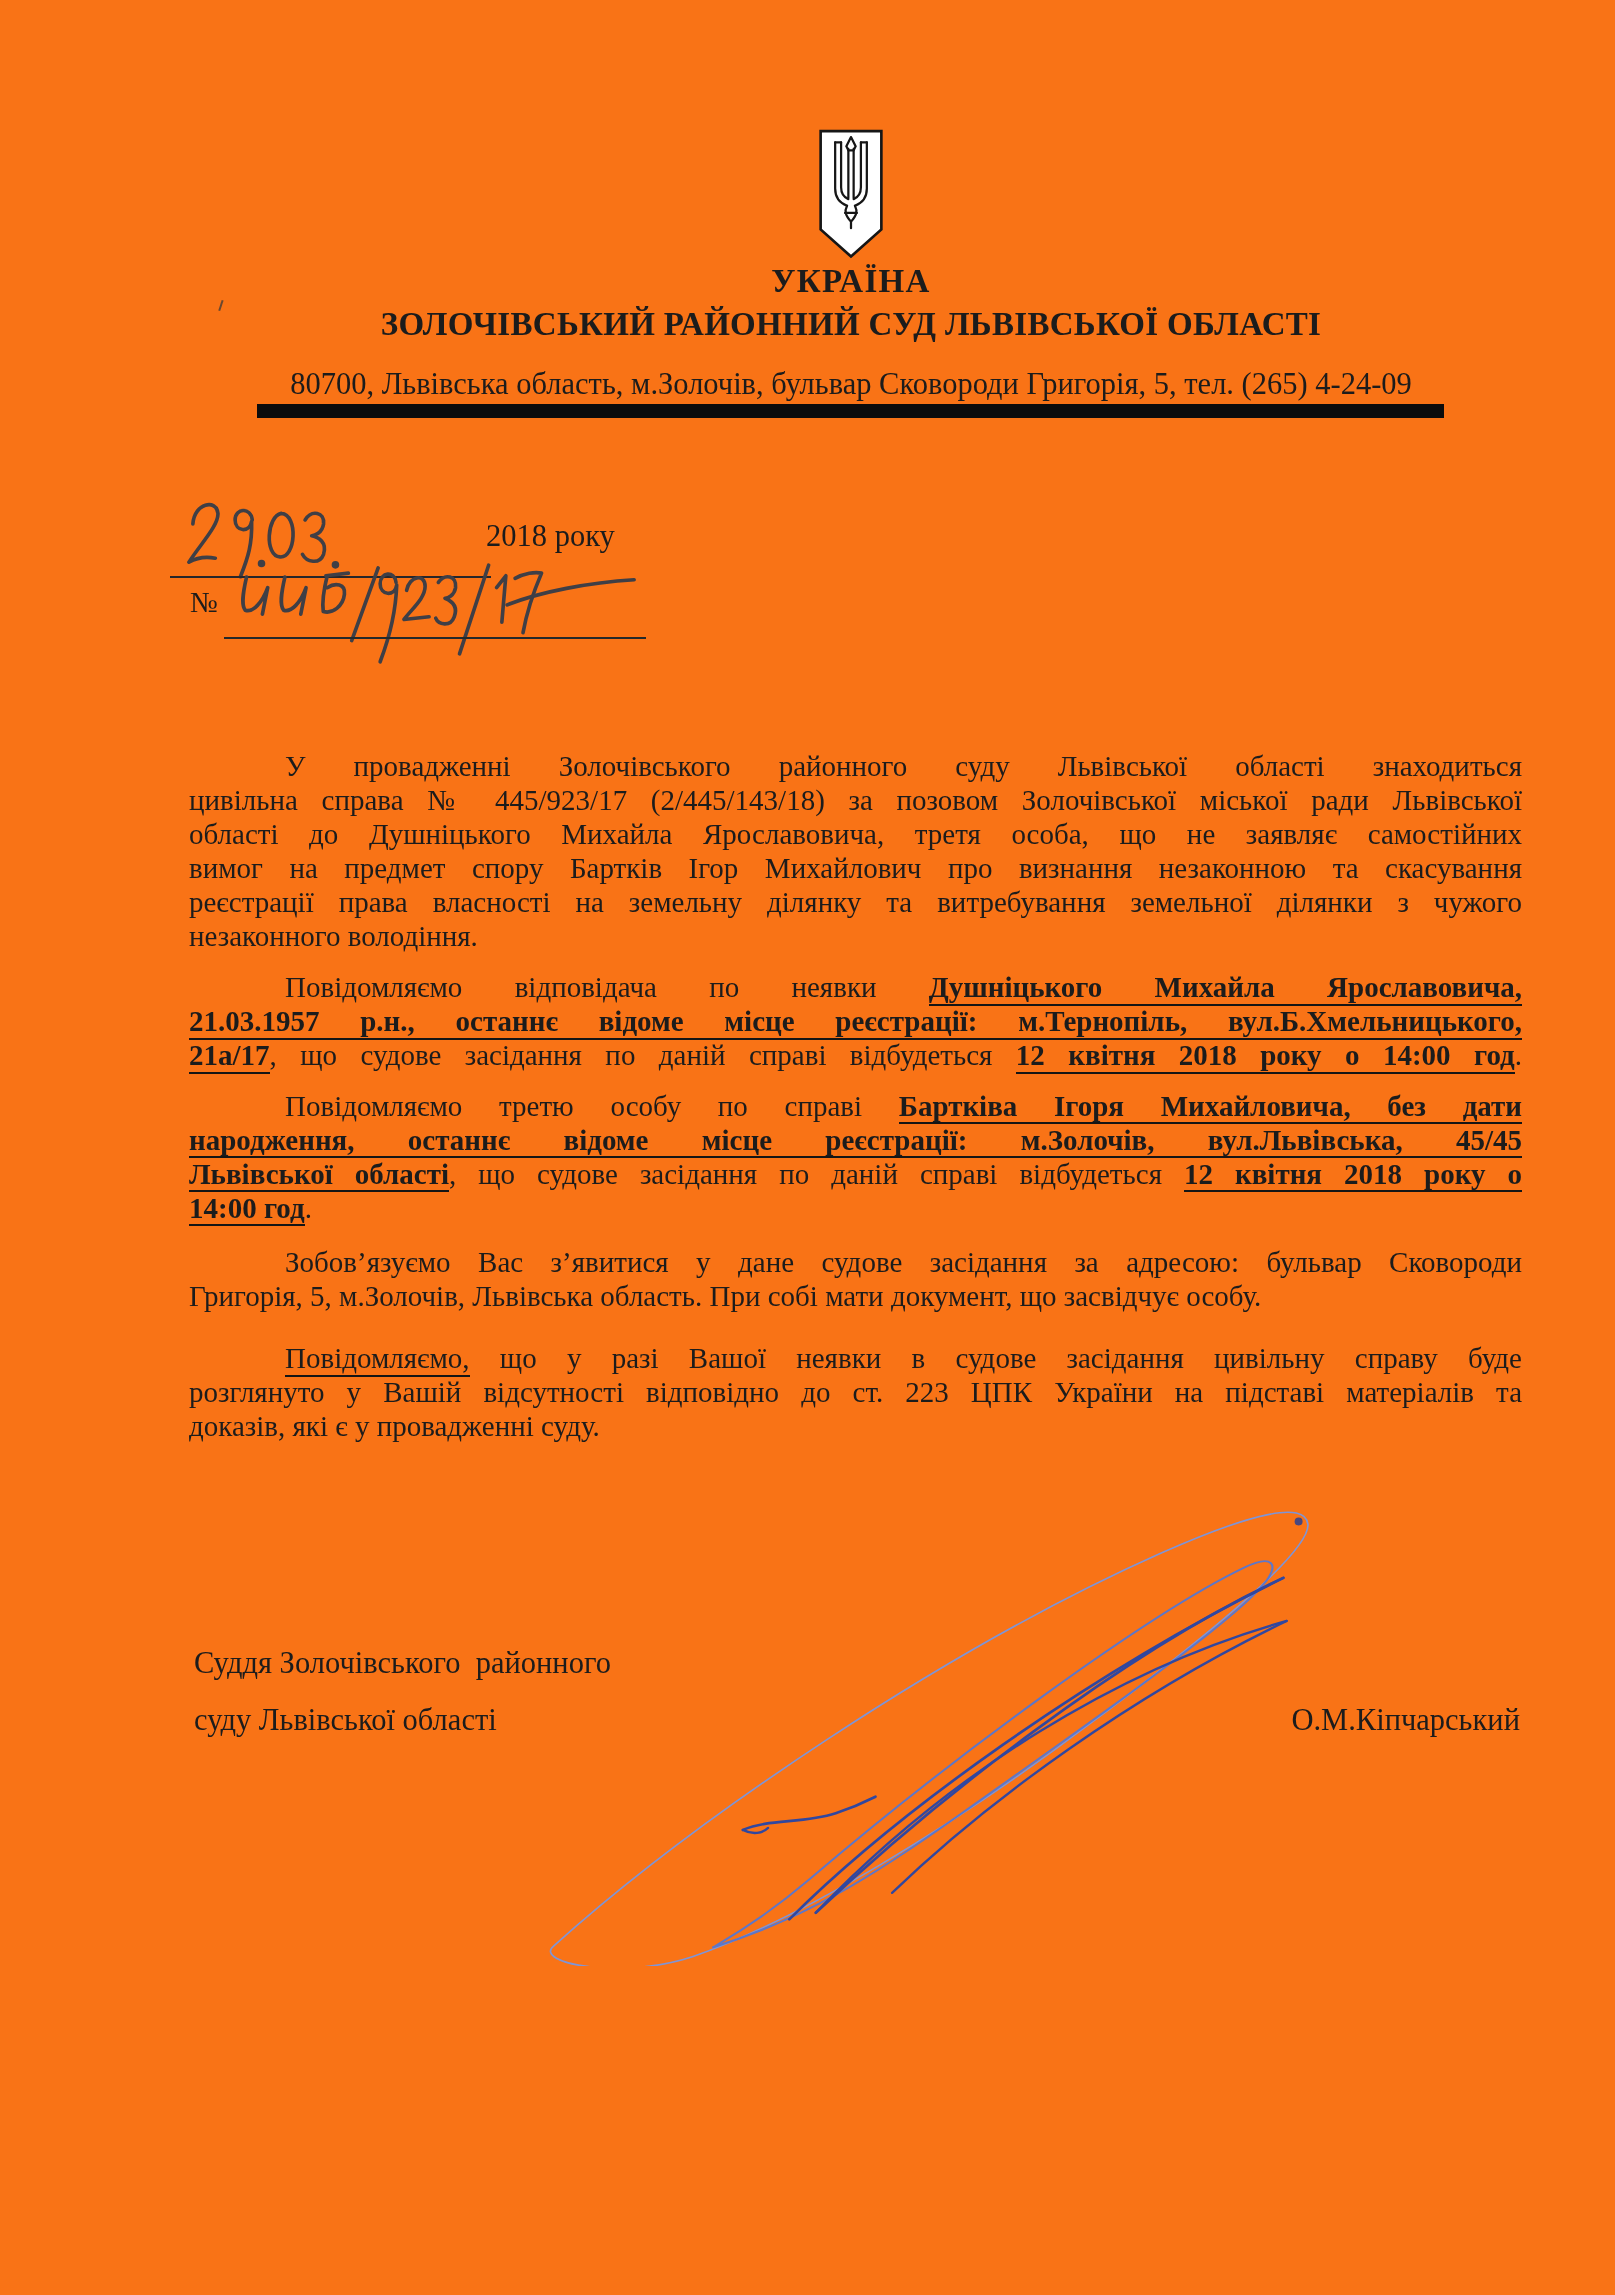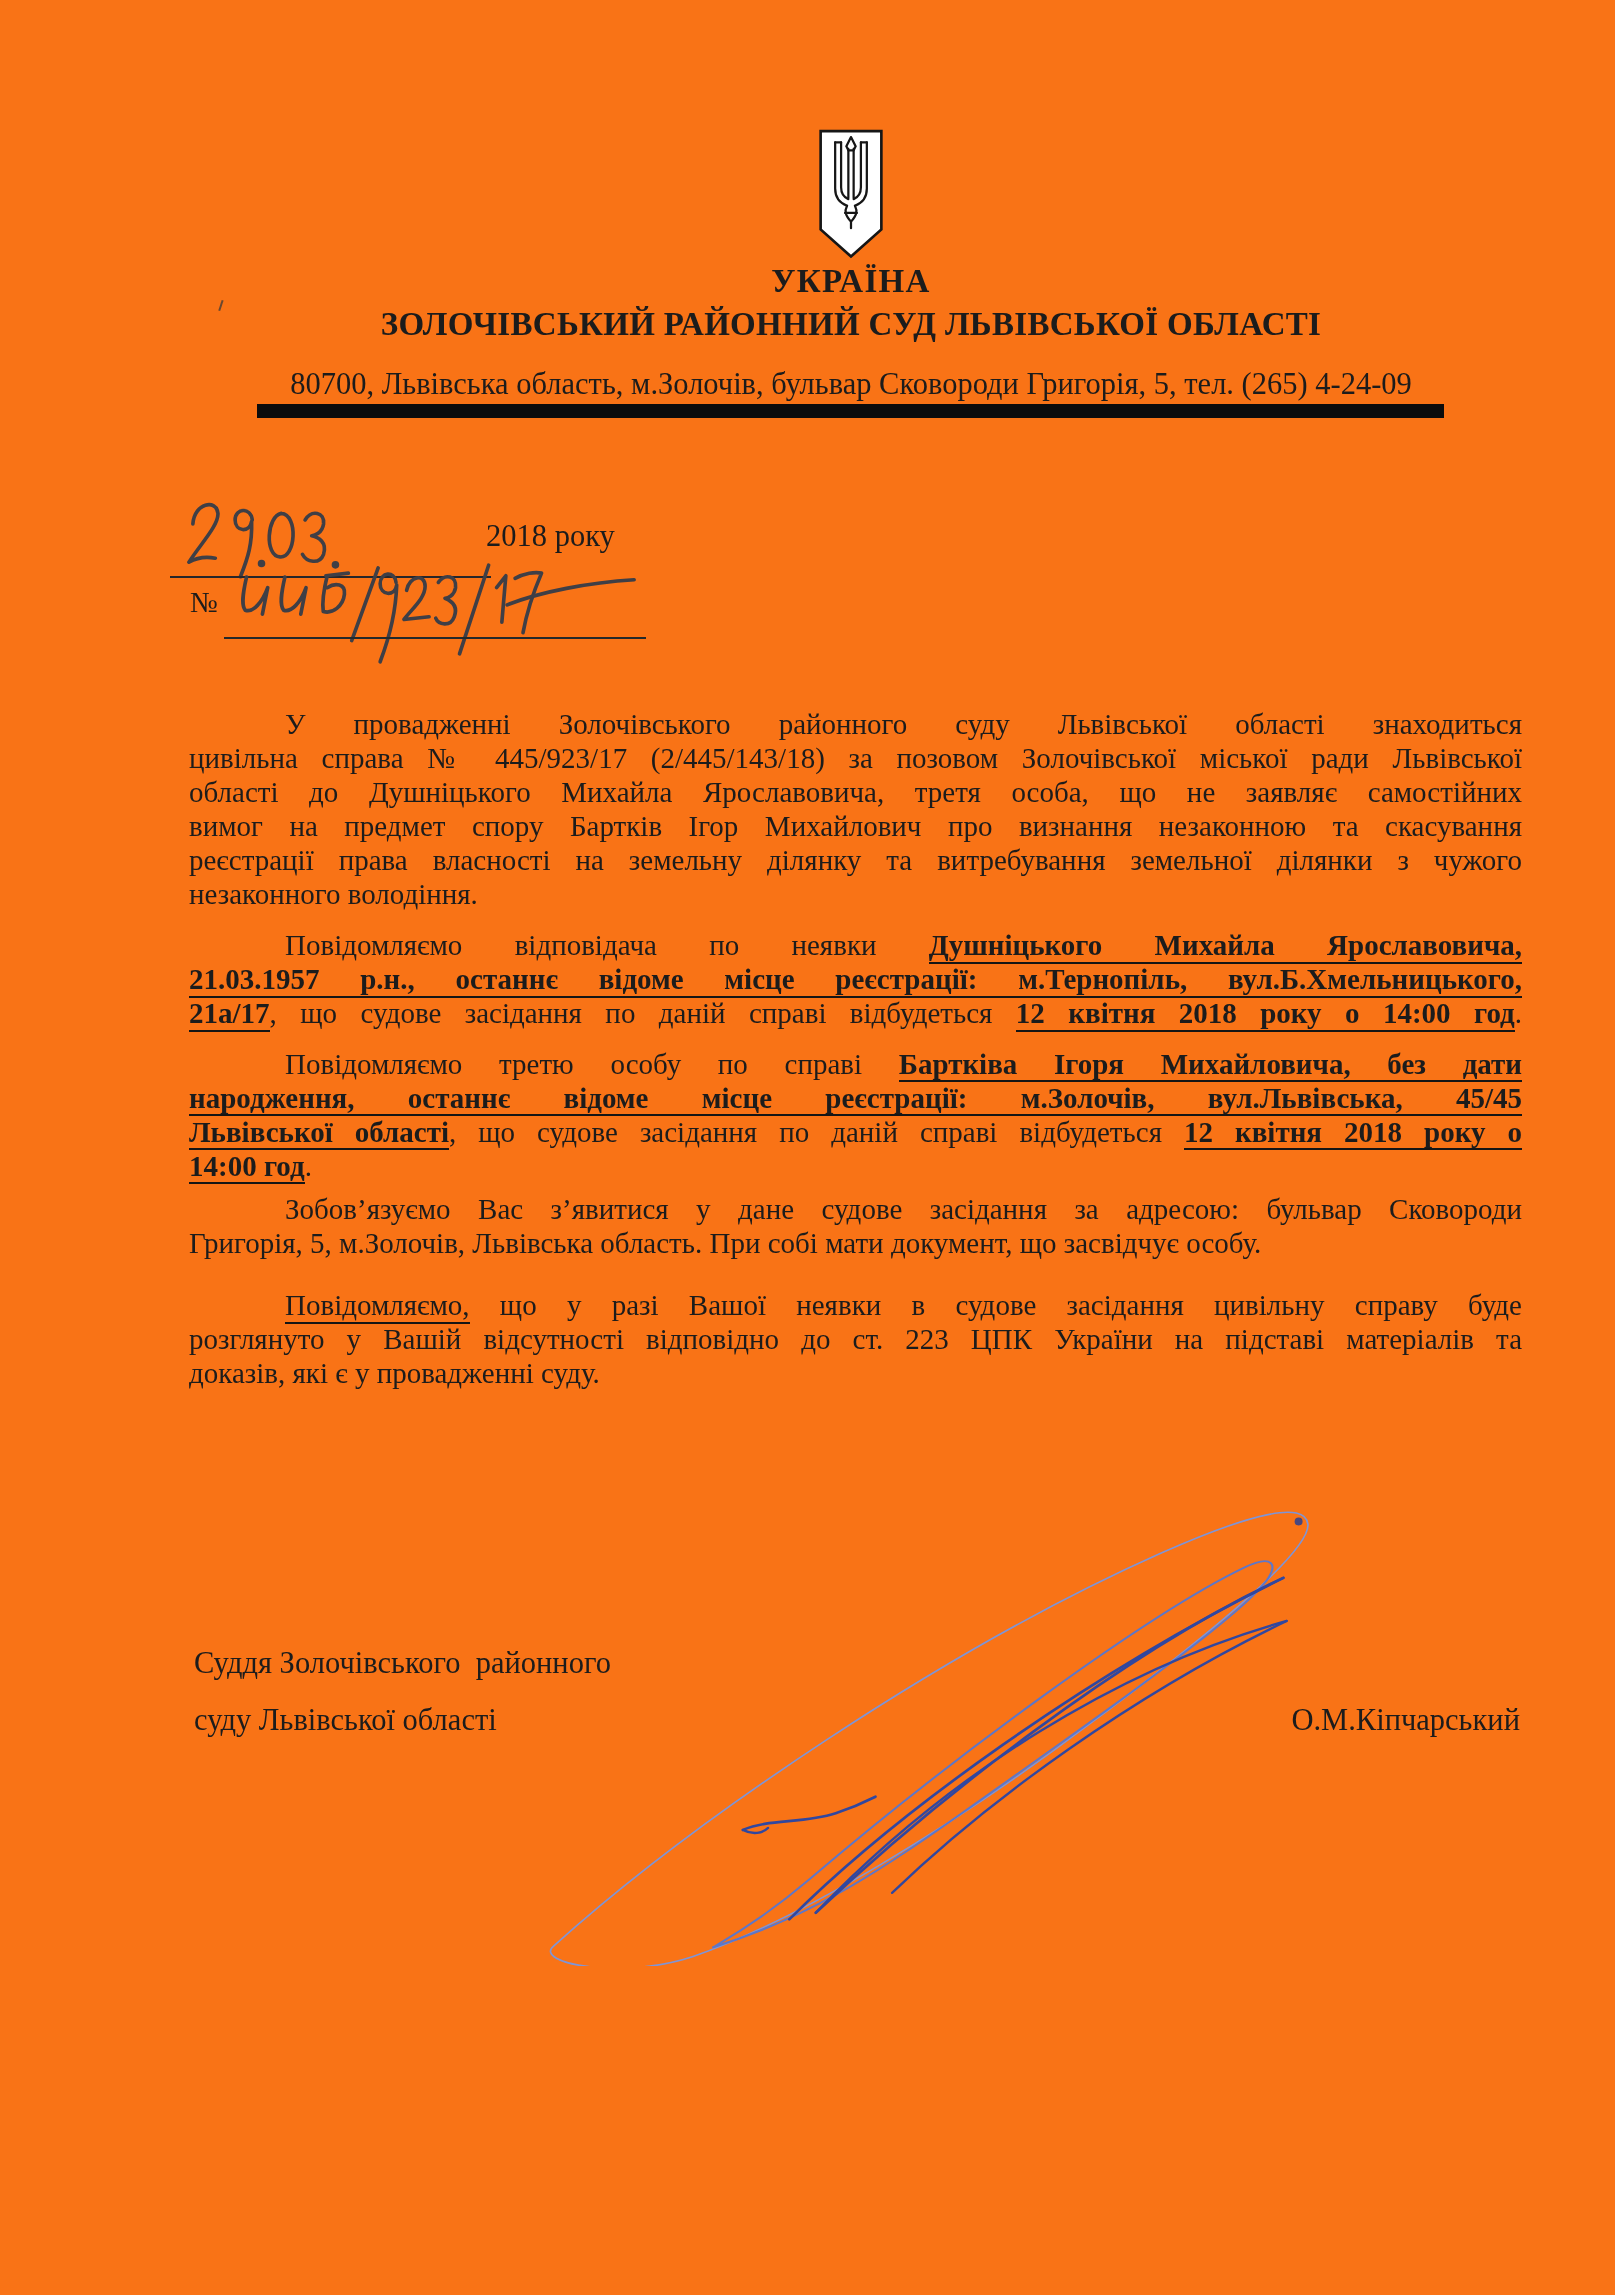--- a/index.html
+++ b/index.html
@@ -20,28 +20,28 @@
   .rule{position:absolute;left:257px;top:404px;width:1187px;height:14px;background:#0c0c0c;}
   .artifact{position:absolute;left:220px;top:300px;width:2px;height:10.6px;background:#3a3a3a;transform:rotate(18deg);opacity:.75;}
   
   .ink-date{position:absolute;left:174px;top:483px;width:179px;height:99px;}
   .date-line{position:absolute;left:170px;top:576px;width:321px;height:2px;background:#26262a;}
   .year{position:absolute;left:486px;top:519px;font-size:30.5px;}
   .nosign{position:absolute;left:190px;top:586px;font-size:29px;}
   .ink-num{position:absolute;left:229px;top:548px;width:424px;height:127px;}
   .num-line{position:absolute;left:224px;top:637px;width:422px;height:2px;background:#24292a;}
   
-  .doc-body{position:absolute;left:189px;top:707px;width:1333px;}
+  .doc-body{position:absolute;left:189px;top:749px;width:1333px;}
   .ln{height:34px;line-height:34px;font-size:29px;white-space:normal;}
   .jl{text-align:justify;text-align-last:justify;}
   .tab{display:inline-block;width:96px;height:0.7px;}
   .b{font-weight:bold;}
   .u{border-bottom:2.7px solid #151515;padding-bottom:0.7px;}
   .ru{border-bottom:2px solid #151515;padding-bottom:0.7px;}
-  .p2{margin-top:17px;} .p3{margin-top:16.6px;} .p4{margin-top:9px;} .p5{margin-top:28.5px;}
+  .p2{margin-top:17px;} .p3{margin-top:16.6px;} .p4{margin-top:20px;} .p5{margin-top:28.5px;}
   
   .sig1{position:absolute;left:194px;top:1646px;font-size:30.5px;white-space:pre;}
   .sig2{position:absolute;left:194px;top:1703px;font-size:30.5px;white-space:pre;}
   .judge{position:absolute;right:96px;top:1703px;font-size:30.5px;text-align:center;}
   .sign-svg{position:absolute;left:524px;top:1455px;width:829px;height:511px;}
 </style>
 </head>
 <body>
 
 <div class="page">

